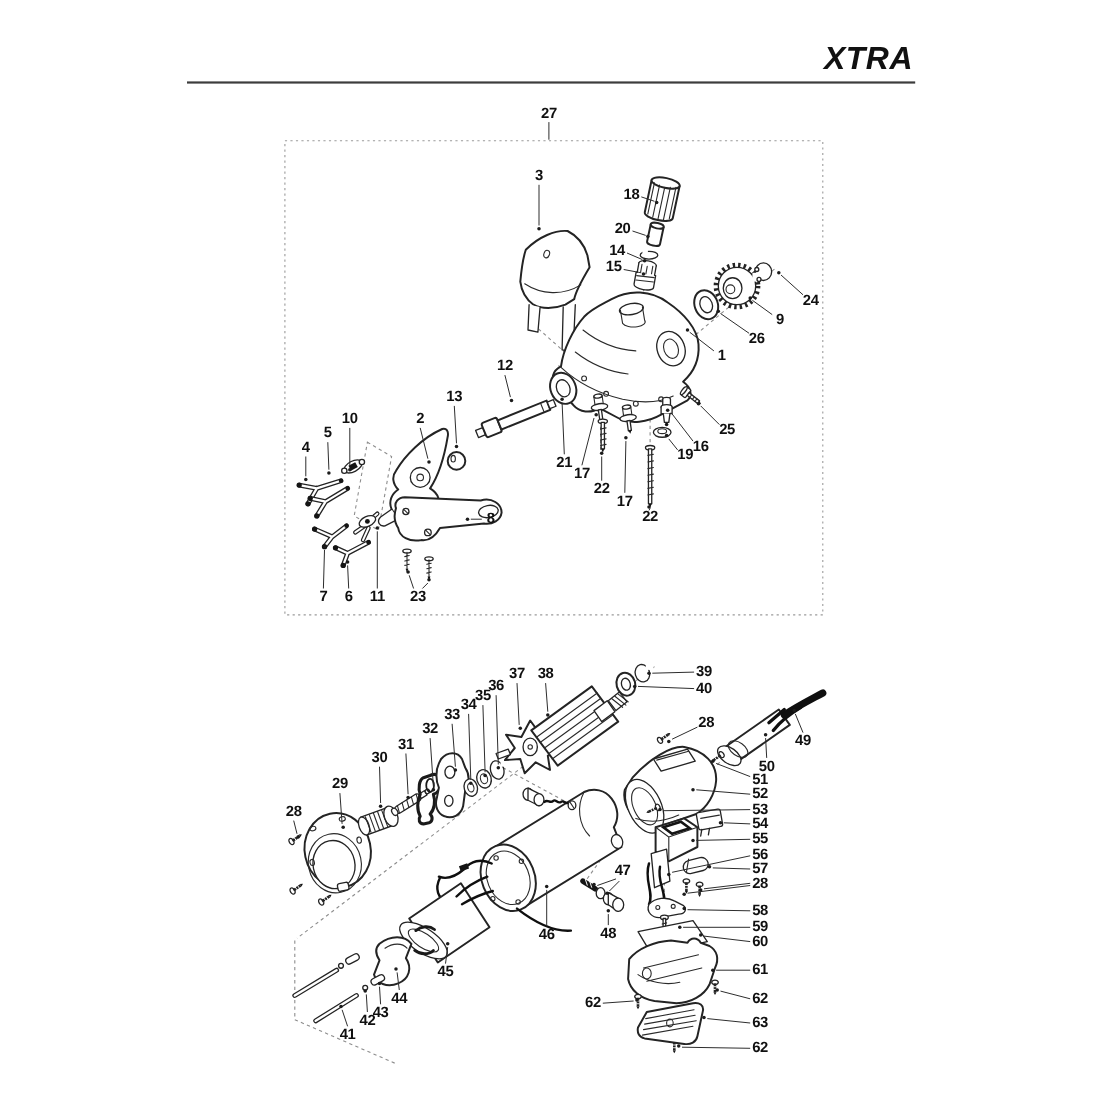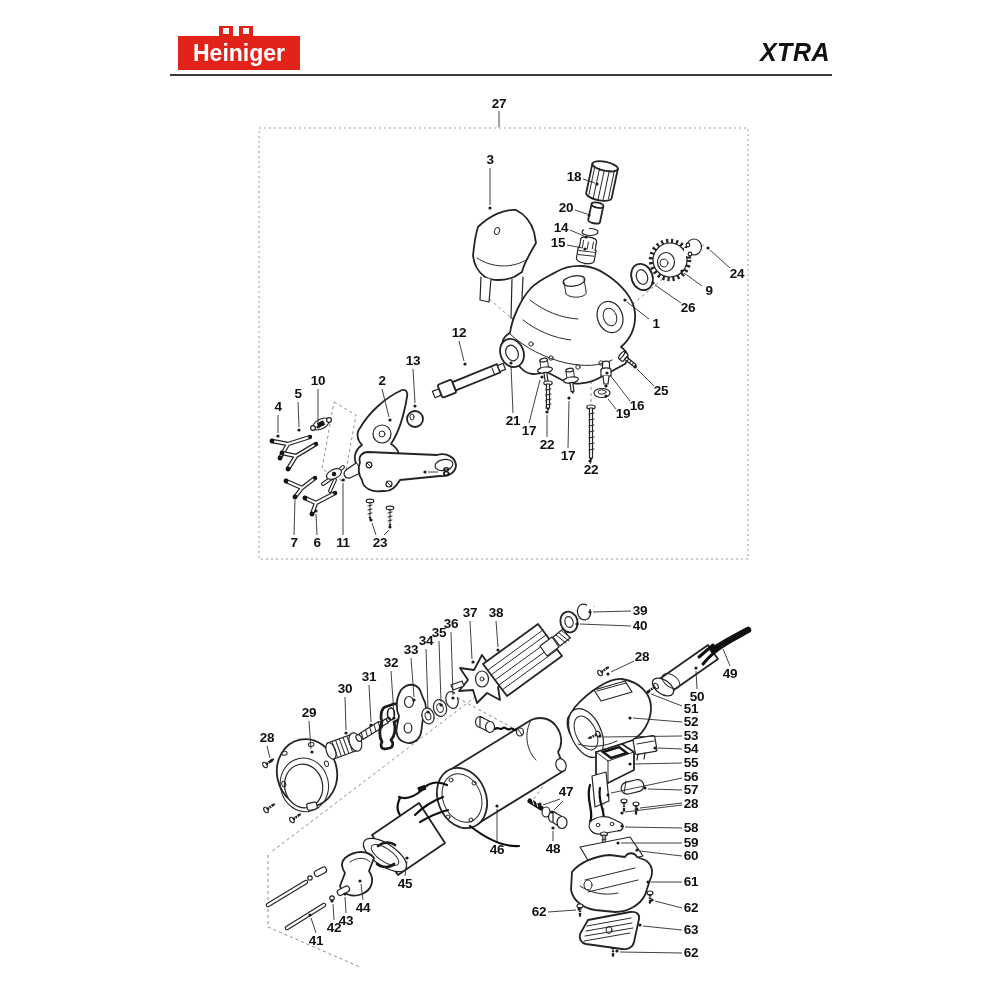--- a/index.html
+++ b/index.html
@@ -7,47 +7,38 @@
         font-family:"Liberation Sans",sans-serif;}
   
   .logo{position:absolute;left:178px;top:36px;width:122px;height:34px;background:#e2231a;}
   .logo .tab{position:absolute;top:-10px;width:14px;height:12px;background:#e2231a;}
   .logo .tab.t1{left:41px}
   .logo .tab.t2{left:61px}
   .logo .tab .dot{position:absolute;left:4px;top:2px;width:6px;height:6px;background:#fff;}
   .logo .word{position:absolute;left:0;top:0;width:100%;height:34px;line-height:34px;
         text-align:center;color:#fff;font-weight:700;font-size:23px;letter-spacing:0px;}
   .model{position:absolute;left:700px;top:38px;width:130px;text-align:right;
-        font-weight:700;font-style:italic;font-size:25px;color:#111;letter-spacing:.5px;}
+        font-weight:700;font-style:italic;font-size:29px;color:#111;letter-spacing:.5px;}
   .rule{position:absolute;left:170px;top:74px;width:662px;height:2px;background:#3c3c3c;}
   
   .o  {fill:#fff;stroke:#242424;stroke-width:1.8;stroke-linejoin:round;stroke-linecap:round;}
   .o2 {fill:#fff;stroke:#242424;stroke-width:1.2;stroke-linejoin:round;stroke-linecap:round;}
   .d  {fill:none;stroke:#2a2a2a;stroke-width:1;stroke-linecap:round;}
   .dk {fill:none;stroke:#1a1a1a;stroke-width:2.6;stroke-linecap:round;}
   .blk{fill:#141414;stroke:none;}
   .wire{fill:none;stroke:#0f0f0f;stroke-width:2.2;stroke-linecap:round;}
   .dash{fill:none;stroke:#8d8d8d;stroke-width:1;stroke-dasharray:3 3;}
   .dashbox{fill:none;stroke:#9a9a9a;stroke-width:1;stroke-dasharray:2 3;}
   .gap{fill:#fff;stroke:none;}
 </style>
 </head>
 <body>
 
 <div class="page">
 
-  <div class="logo">
-    <div class="tab t1">
-        <div class="dot"></div>
-      </div>
-    <div class="tab t2">
-        <div class="dot"></div>
-      </div>
-    <div class="word">Heiniger</div>
-  </div>
   <div class="model">XTRA</div>
   <div class="rule"></div>
 
   <svg width="1000" height="1000" viewBox="0 0 1000 1000" style="position:absolute;left:0;top:0">
 
     <g>
       <rect x="259" y="128" width="489" height="431" class="dashbox"></rect>
       <path class="dash" d="M485,295 L528,333"></path>
       <path class="dash" d="M628,308 L706,243"></path>
       <path class="dash" d="M586,262 L578,282"></path>

